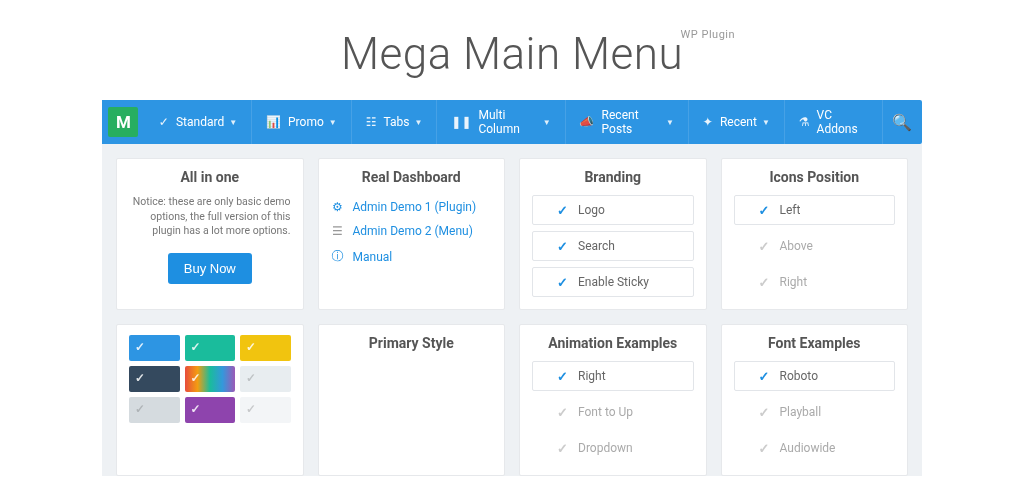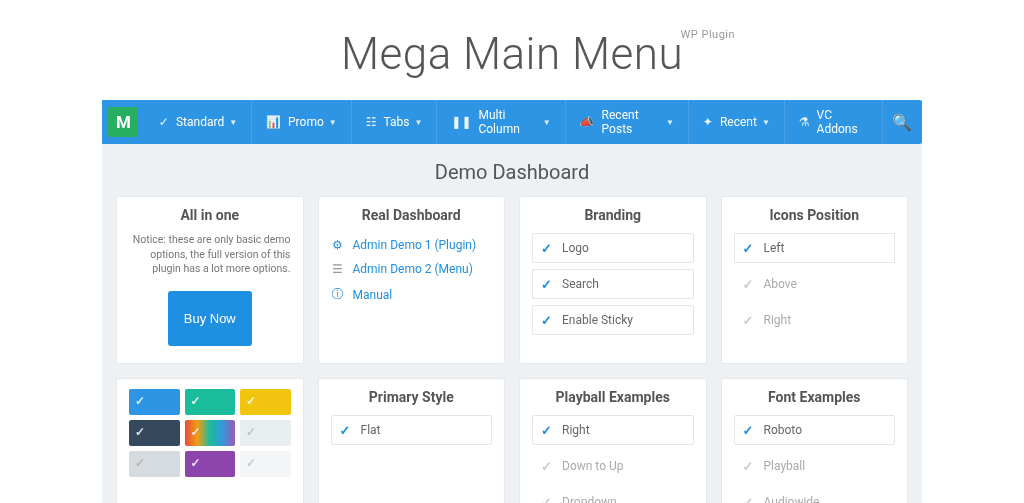--- a/index.html
+++ b/index.html
@@ -14,27 +14,27 @@
 .nav-item .ic{margin-right:7px;font-size:12px;opacity:.9}
 .nav-item .caret{margin-left:5px;font-size:8px;opacity:.85}
 .nav-spacer{flex:1}
 .nav-search{width:44px;display:flex;align-items:center;justify-content:center;color:#fff;cursor:pointer}
 .dash{background:#eef1f4;margin:0 102px;padding:14px 14px 0}
 .dash-title{text-align:center;font-size:20px;color:#555;font-weight:400;margin:2px 0 12px}
 .grid{display:grid;grid-template-columns:repeat(4,1fr);gap:14px}
 .card{background:#fff;border:1px solid #e6e8eb;border-radius:2px;padding:10px 12px 12px}
 .card-title{text-align:center;font-size:14px;color:#555;font-weight:700;margin-bottom:10px}
 .notice{font-size:10.5px;color:#777;text-align:right;line-height:1.4;margin-bottom:14px}
-.buy{display:block;margin:0 auto;background:#1e8fe1;color:#fff;border:0;padding:20px 16px;font-size:13px;border-radius:3px;cursor:pointer}
+.buy{display:block;margin:0 auto;background:#1e8fe1;color:#fff;border:0;padding:8px 16px;font-size:13px;border-radius:3px;cursor:pointer}
 .link-row{display:flex;align-items:center;font-size:12px;padding:5px 0;cursor:pointer}
 .link-row .ic{color:#999;margin-right:8px;width:14px;text-align:center;font-size:12px}
 .link-row .ic.blue{color:#1e8fe1}
 .link-row .lbl{color:#1e8fe1}
-.opt{display:flex;align-items:center;font-size:12px;padding:7px 8px;border:1px solid #e2e5e9;border-radius:2px;margin-bottom:6px;cursor:pointer}
-.opt:last-child{margin-bottom:16px}
+.opt{display:flex;align-items:center;font-size:12px;padding:7px 24px;border:1px solid #e2e5e9;border-radius:2px;margin-bottom:6px;cursor:pointer}
+.opt:last-child{margin-bottom:0}
 .opt.off{border-color:transparent}
 .chk{width:13px;height:11px;margin-right:8px;position:relative;flex-shrink:0}
 .chk::before{content:"✓";position:absolute;font-size:13px;line-height:11px;font-weight:700}
 .opt.on .chk::before{color:#1e8fe1}
 .opt.off .chk::before{color:#ccc}
 .opt .t{color:#666}
 .opt.off .t{color:#aaa}
 .sw-grid{display:grid;grid-template-columns:repeat(3,1fr);gap:5px}
 .sw{height:26px;border-radius:2px;position:relative;cursor:pointer}
 .sw::before{content:"✓";position:absolute;left:6px;top:5px;color:rgba(255,255,255,.85);font-size:12px;font-weight:700}
@@ -91,21 +91,20 @@
       <span class="ic">⚗</span>
       <span>VC Addons</span>
     </div>
   <div class="nav-spacer"></div>
   <div class="nav-search">
       <span>🔍</span>
     </div>
 </div>
 
 <div class="dash">
-  <div class="dash-title">Demo Dashboard</div>
   <div class="grid">
 
     <div class="card">
       <div class="card-title">All in one</div>
       <div class="notice">Notice: these are only basic demo options, the full version of this plugin has a lot more options.</div>
       <button class="buy">Buy Now</button>
     </div>
 
     <div class="card">
       <div class="card-title">Real Dashboard</div>
@@ -164,35 +163,31 @@
         <div class="sw c5"></div>
         <div class="sw c6 dim"></div>
         <div class="sw c7 dim"></div>
         <div class="sw c8"></div>
         <div class="sw c9 dim"></div>
       </div>
     </div>
 
     <div class="card">
       <div class="card-title">Primary Style</div>
-      <div class="opt on">
-          <span class="chk"></span>
-          <span class="t">Flat</span>
-        </div>
-    </div>
-
-    <div class="card">
-      <div class="card-title">Playball Examples</div>
+    </div>
+
+    <div class="card">
+      <div class="card-title">Animation Examples</div>
       <div class="opt on">
           <span class="chk"></span>
           <span class="t">Right</span>
         </div>
       <div class="opt off">
           <span class="chk"></span>
-          <span class="t">Down to Up</span>
+          <span class="t">Font to Up</span>
         </div>
       <div class="opt off">
           <span class="chk"></span>
           <span class="t">Dropdown</span>
         </div>
     </div>
 
     <div class="card">
       <div class="card-title">Font Examples</div>
       <div class="opt on">

